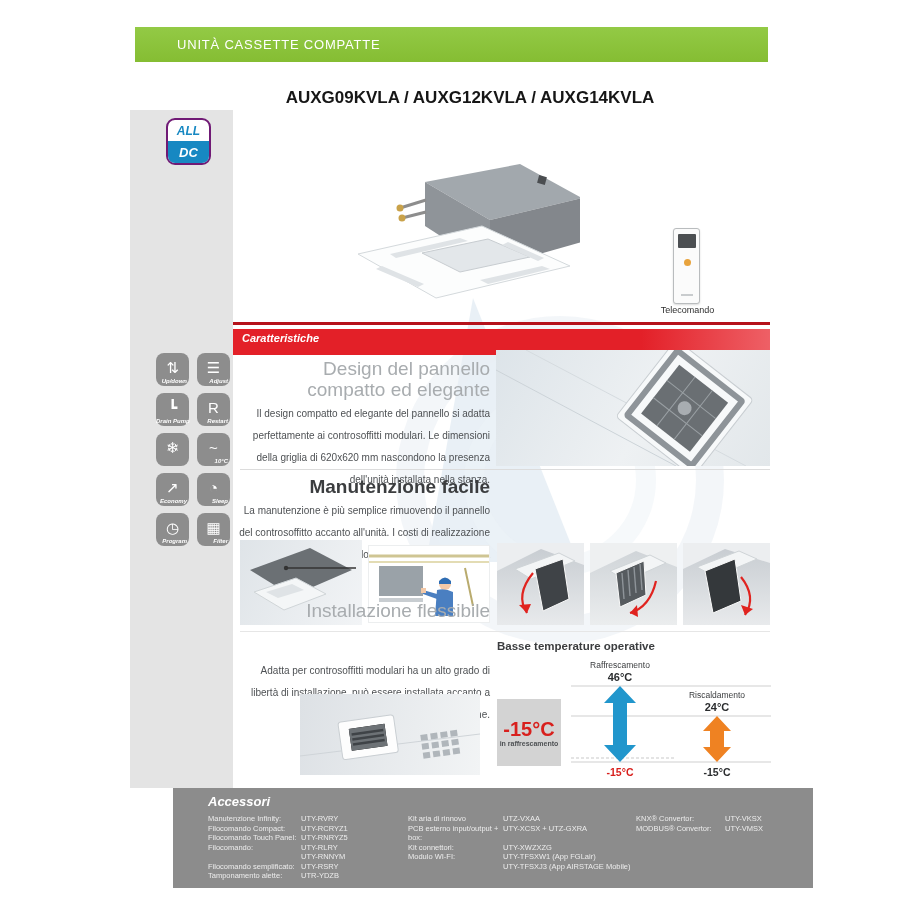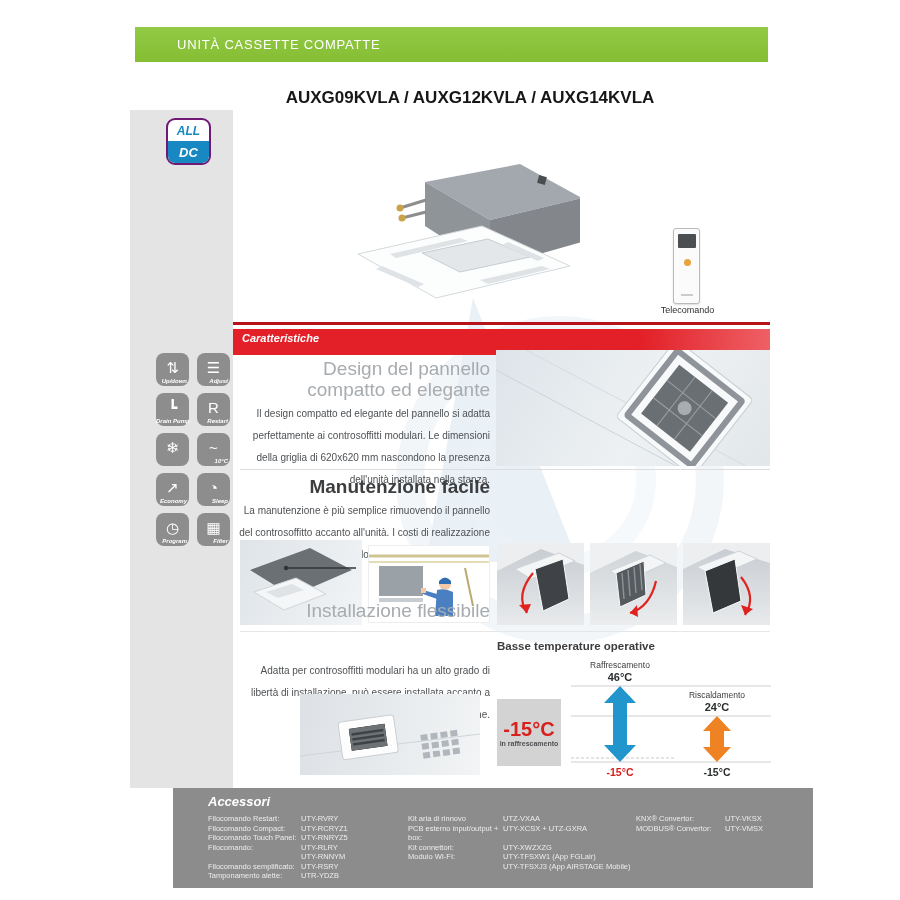--- a/index.html
+++ b/index.html
@@ -325,21 +325,21 @@
       <text x="152" y="61" text-anchor="middle" font-size="11" font-weight="bold" fill="#2b2d2f">24°C</text>
       <polygon points="152,66 166,81 159,81 159,97 166,97 152,112 138,97 145,97 145,81 138,81" fill="#ef8222"></polygon>
       <text x="152" y="126" text-anchor="middle" font-size="10.5" font-weight="bold" fill="#2b2d2f">-15°C</text>
     </svg>
   </div>
 
   <div class="footer">
     <div class="acc-title">Accessori</div>
     <div class="acc-col c1">
         <div class="acc-row">
-        <span class="acc-label">Filocomando Restart:</span>
+        <span class="acc-label">Manutenzione Infinity:</span>
         <span class="acc-value">UTY-RVRY</span>
       </div>
         <div class="acc-row">
         <span class="acc-label">Filocomando Compact:</span>
         <span class="acc-value">UTY-RCRYZ1</span>
       </div>
         <div class="acc-row">
         <span class="acc-label">Filocomando Touch Panel:</span>
         <span class="acc-value">UTY-RNRYZ5</span>
       </div>

